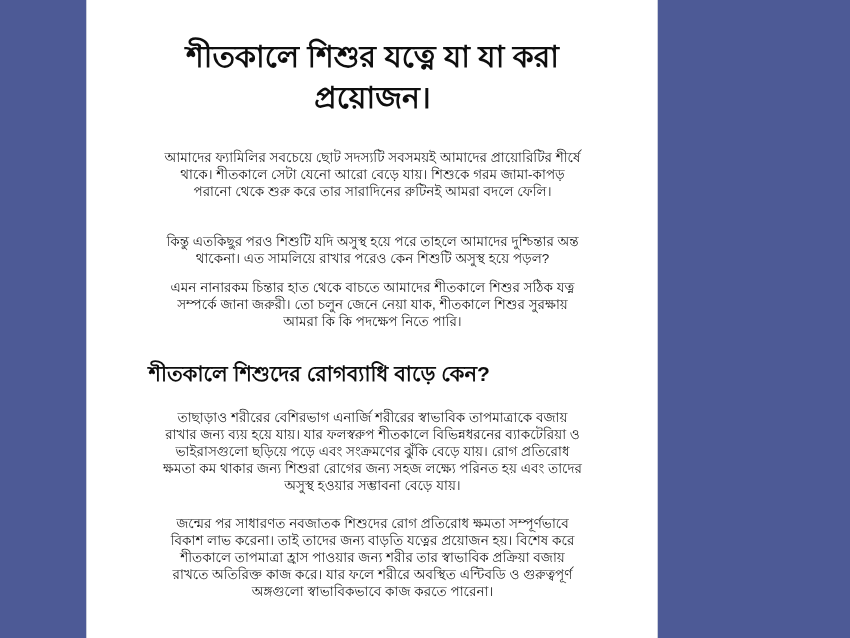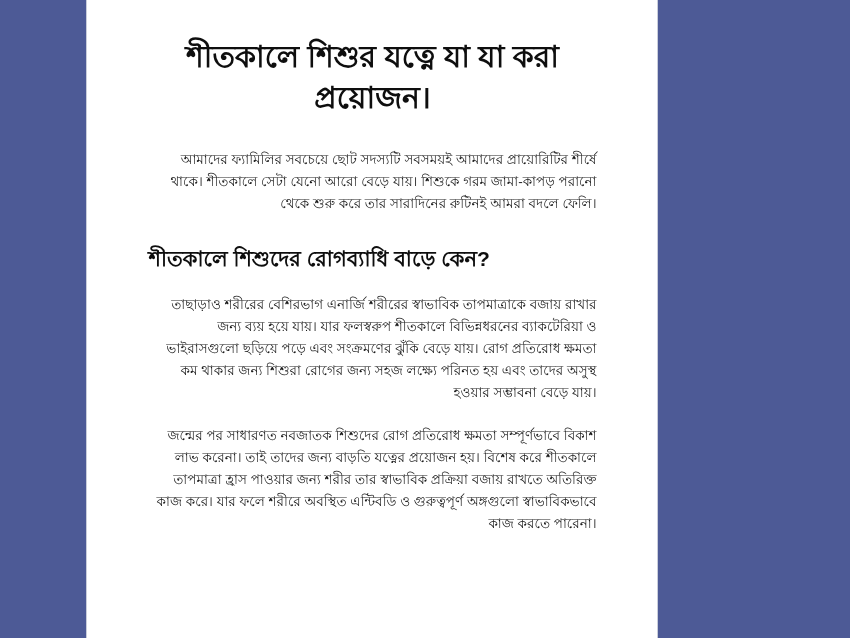--- a/index.html
+++ b/index.html
@@ -30,25 +30,25 @@
   .doc-title {
     margin: 0;
     padding-top: 36px;
     font-size: 30px;
     font-weight: 600;
     line-height: 1.38;
     text-align: center;
     color: #0e0e0e;
   }
   .para {
-    margin: 0;
+    margin: 12px;
     font-size: 13.5px;
-    line-height: 22px;
+    line-height: 17px;
     color: #1c1c1c;
-    text-align: right;
+    text-align: center;
   }
   .p1 { margin-top: 30px; }
   .p2 { margin-top: 33px; }
   .p3 { margin-top: 9px; }
   .section-heading {
     margin: 30px 0 0 0;
     font-size: 21px;
     font-weight: 600;
     line-height: 1.3;
     color: #0e0e0e;
@@ -60,21 +60,23 @@
 </head>
 <body>
 
 <div class="frame">
   <div class="page">
 
     <h1 class="doc-title">শীতকালে শিশুর যত্নে যা যা করা প্রয়োজন।</h1>
 
     <p class="para p1">আমাদের ফ্যামিলির সবচেয়ে ছোট সদস্যটি সবসময়ই আমাদের প্রায়োরিটির শীর্ষে থাকে। শীতকালে সেটা যেনো আরো বেড়ে যায়।  শিশুকে গরম জামা-কাপড় পরানো থেকে শুরু করে তার সারাদিনের রুটিনই আমরা বদলে ফেলি।</p>
 
+    <p class="para p2">কিন্তু এতকিছুর পরও শিশুটি যদি অসুস্থ হয়ে পরে তাহলে আমাদের দুশ্চিন্তার অন্ত থাকেনা।  এত সামলিয়ে রাখার পরেও কেন শিশুটি অসুস্থ হয়ে পড়ল?</p>
 
+    <p class="para p3">এমন নানারকম চিন্তার হাত থেকে বাচতে আমাদের শীতকালে শিশুর সঠিক যত্ন সম্পর্কে জানা জরুরী।  তো চলুন জেনে নেয়া যাক, শীতকালে শিশুর সুরক্ষায় আমরা কি কি পদক্ষেপ নিতে পারি।</p>
 
     <h2 class="section-heading">শীতকালে শিশুদের রোগব্যাধি বাড়ে কেন?</h2>
 
     <p class="para p5">তাছাড়াও শরীরের বেশিরভাগ এনার্জি শরীরের স্বাভাবিক তাপমাত্রাকে বজায় রাখার জন্য ব্যয় হয়ে যায়।  যার ফলস্বরুপ শীতকালে বিভিন্নধরনের ব্যাকটেরিয়া ও ভাইরাসগুলো ছড়িয়ে পড়ে এবং সংক্রমণের ঝুঁকি বেড়ে যায়।  রোগ প্রতিরোধ ক্ষমতা কম থাকার জন্য শিশুরা রোগের জন্য সহজ লক্ষ্যে পরিনত হয় এবং তাদের অসুস্থ হওয়ার সম্ভাবনা বেড়ে যায়।</p>
 
     <p class="para p4">জন্মের পর সাধারণত নবজাতক শিশুদের রোগ প্রতিরোধ ক্ষমতা সম্পূর্ণভাবে বিকাশ লাভ করেনা।  তাই তাদের জন্য বাড়তি যত্নের প্রয়োজন হয়।  বিশেষ করে শীতকালে তাপমাত্রা হ্রাস পাওয়ার জন্য শরীর তার স্বাভাবিক প্রক্রিয়া বজায় রাখতে অতিরিক্ত কাজ করে।  যার ফলে শরীরে অবস্থিত এন্টিবডি ও গুরুত্বপূর্ণ অঙ্গগুলো স্বাভাবিকভাবে কাজ করতে পারেনা।</p>
 
   </div>
 </div>
 

